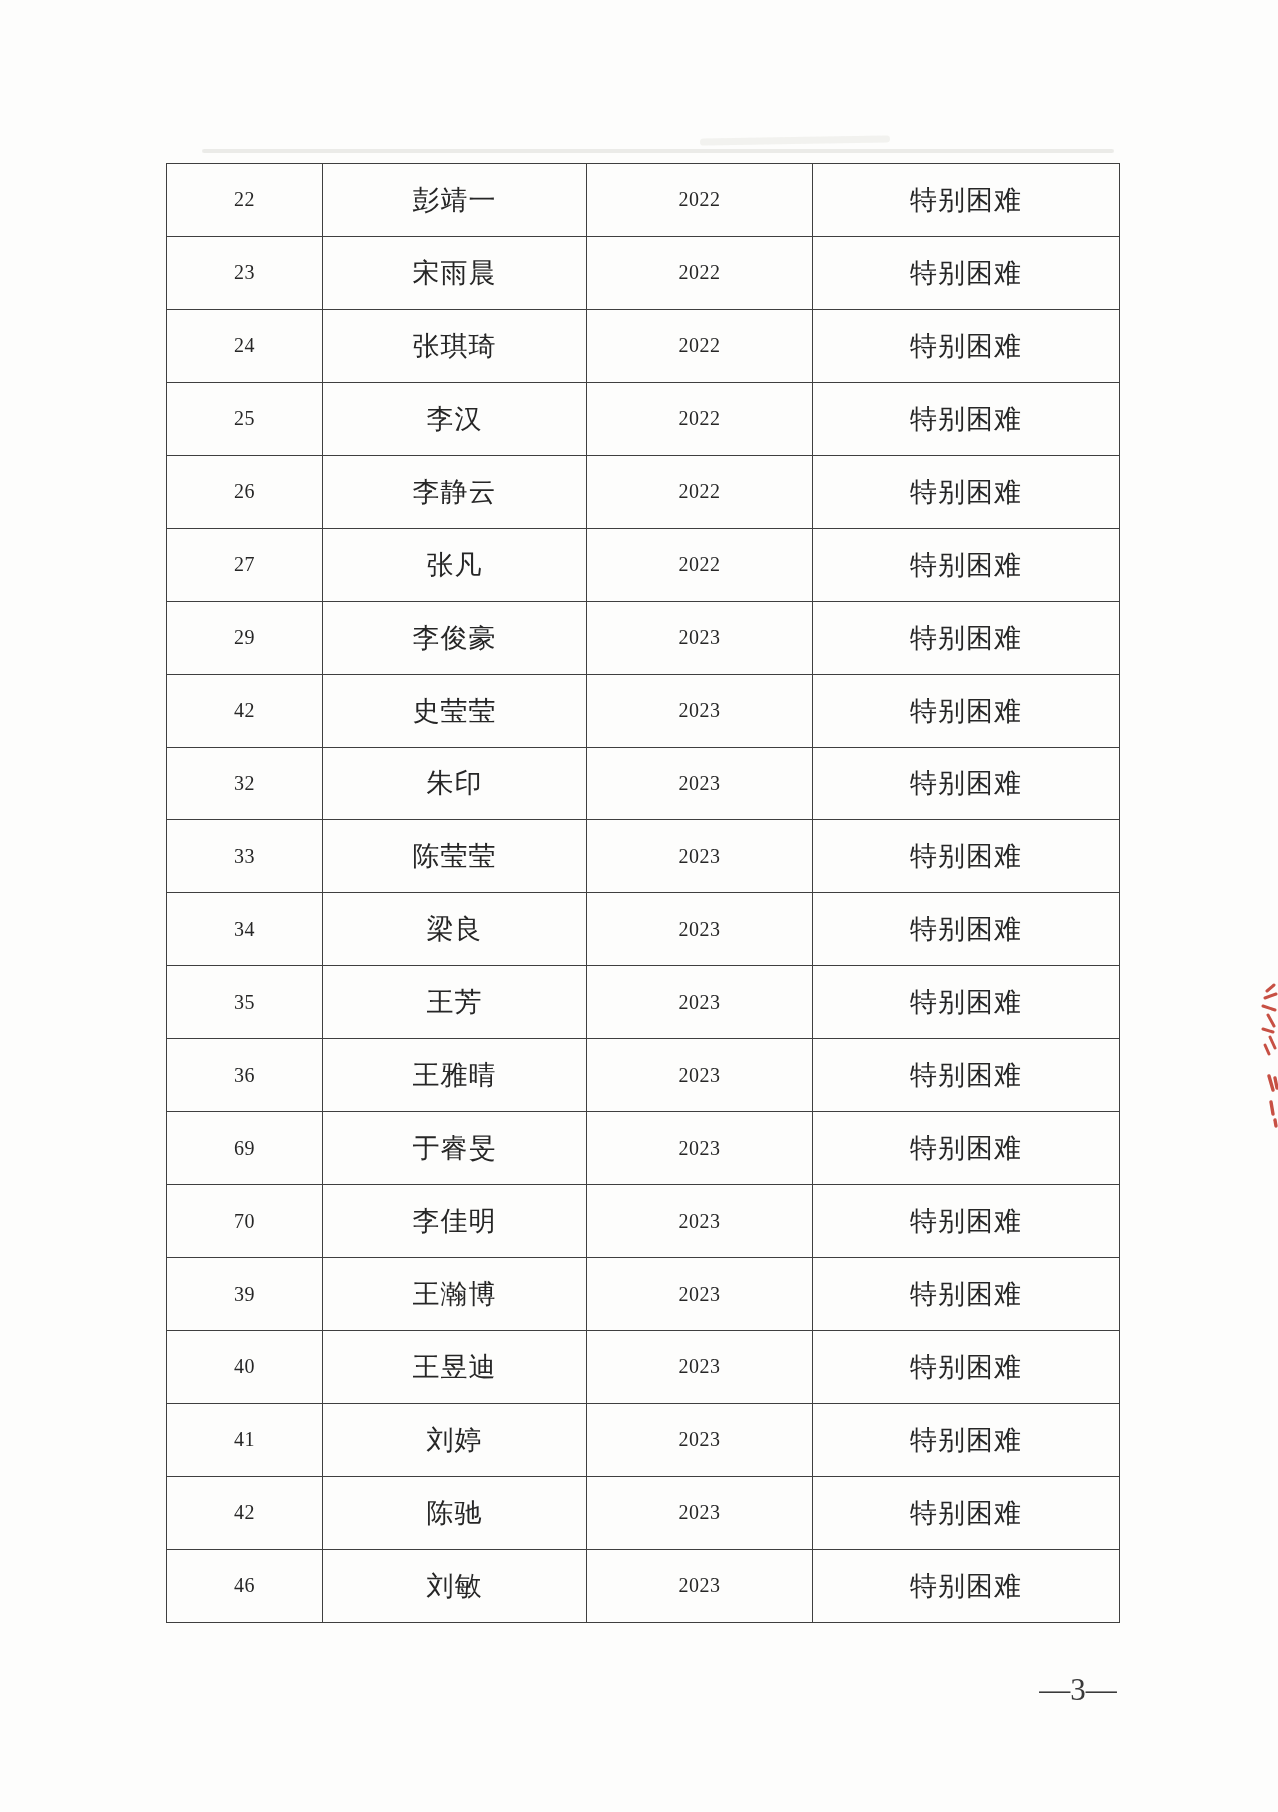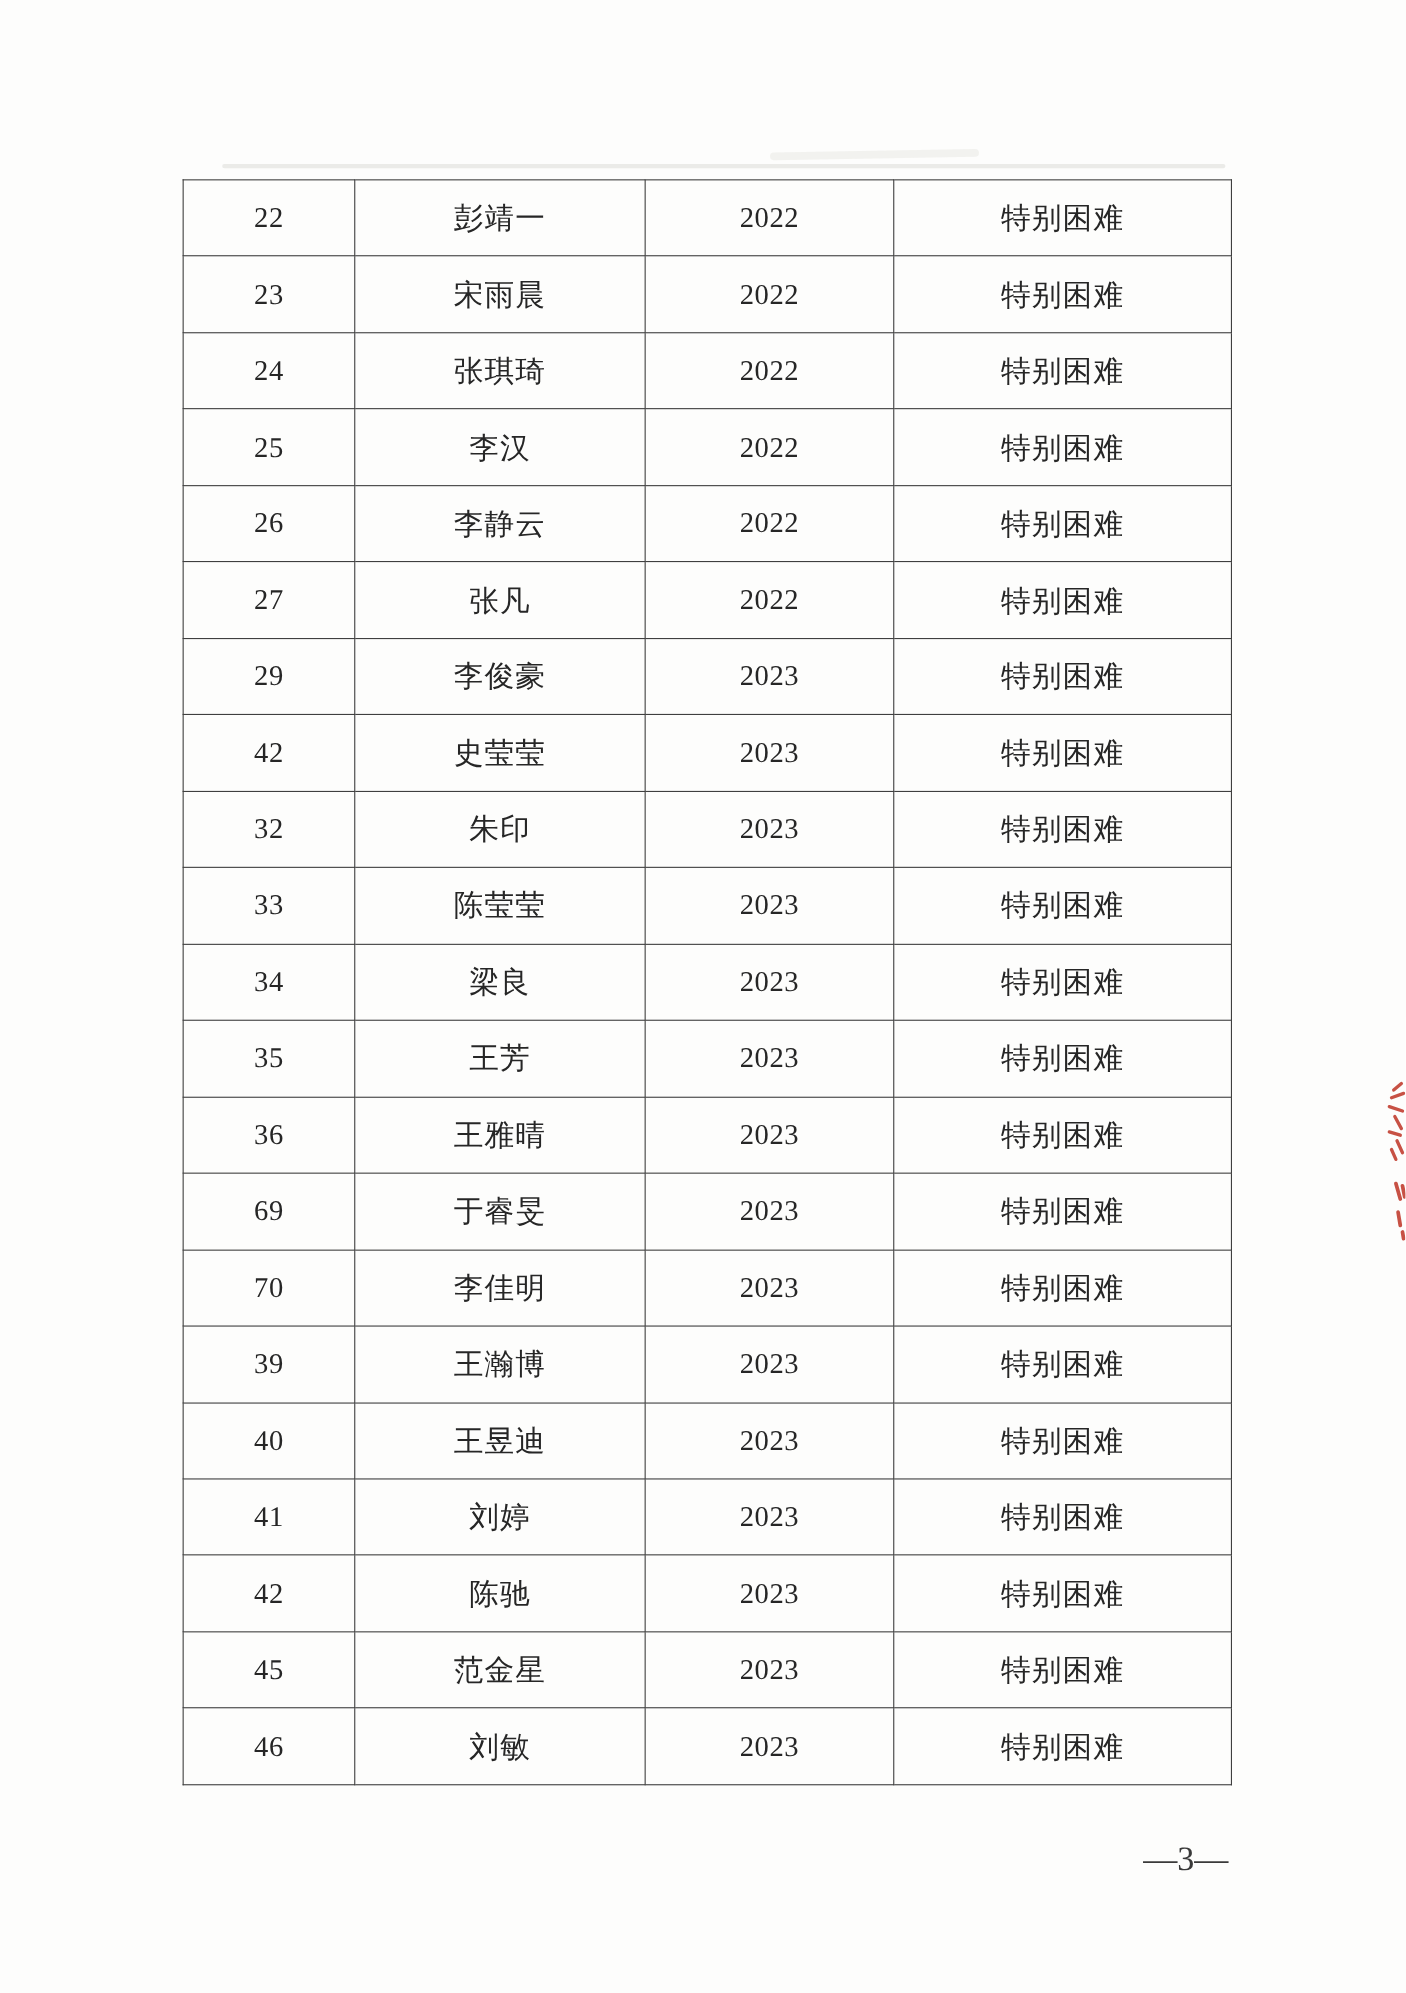--- a/index.html
+++ b/index.html
@@ -52,21 +52,21 @@
     border: 1.5px solid #3f3f3f;
     text-align: center;
     vertical-align: middle;
     font-size: 27px;
     padding: 0;
     color: #262626;
     letter-spacing: 1px;
   }
   table.roster td.c-no,
   table.roster td.c-year {
-    font-size: 26px;
+    font-size: 20px;
     letter-spacing: 0.5px;
   }
   
   .pagenum {
     position: absolute;
     left: 1018px;
     top: 1672px;
     width: 120px;
     text-align: center;
     font-size: 31px;
@@ -228,26 +228,20 @@
 
   <tr>
     <td class="c-no">42</td>
     <td class="c-name">陈驰</td>
     <td class="c-year">2023</td>
     <td class="c-status">特别困难</td>
   </tr>
 
 
 
-  <tr>
-    <td class="c-no">45</td>
-    <td class="c-name">范金星</td>
-    <td class="c-year">2023</td>
-    <td class="c-status">特别困难</td>
-  </tr>
 
   <tr>
     <td class="c-no">46</td>
     <td class="c-name">刘敏</td>
     <td class="c-year">2023</td>
     <td class="c-status">特别困难</td>
   </tr>
 </tbody>
   </table>
 

